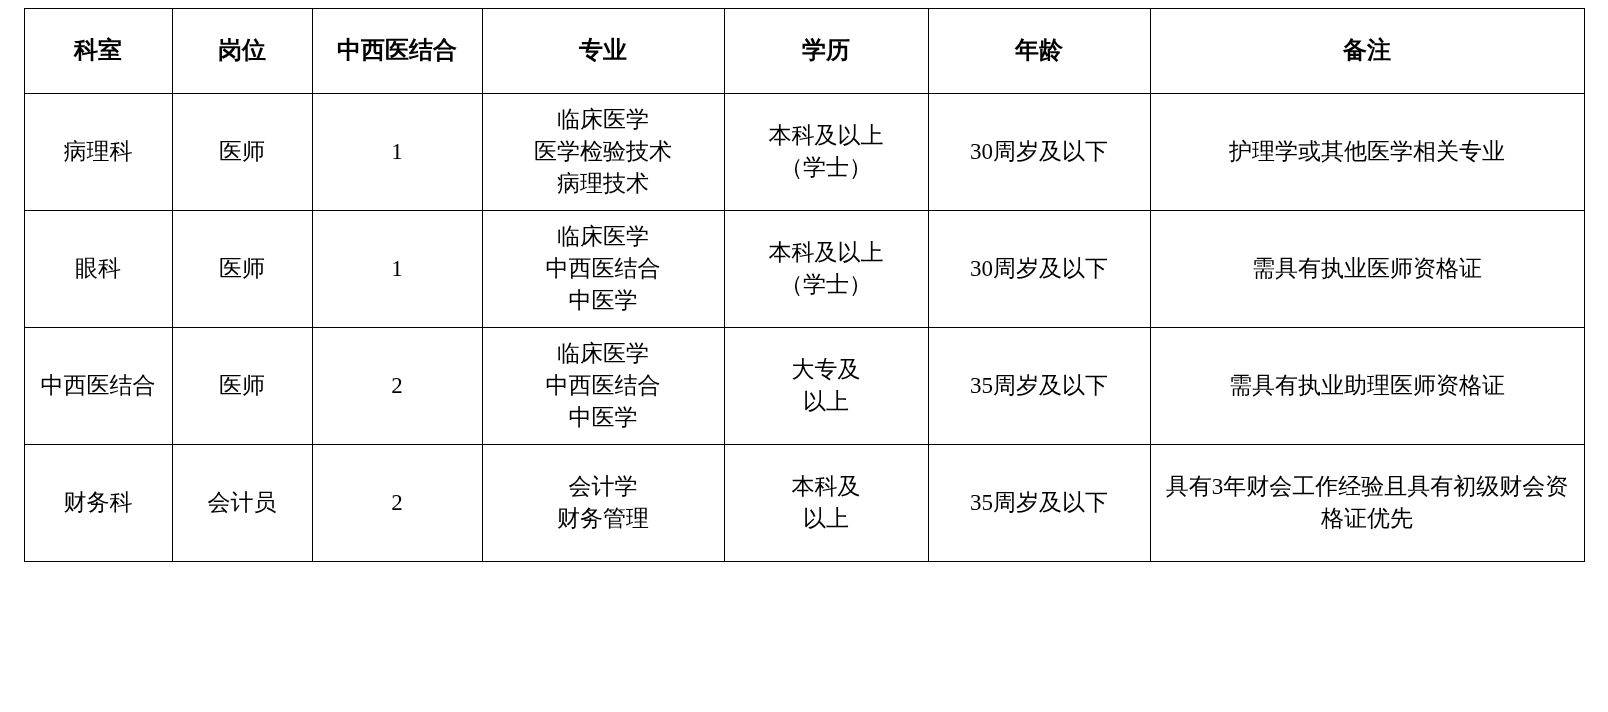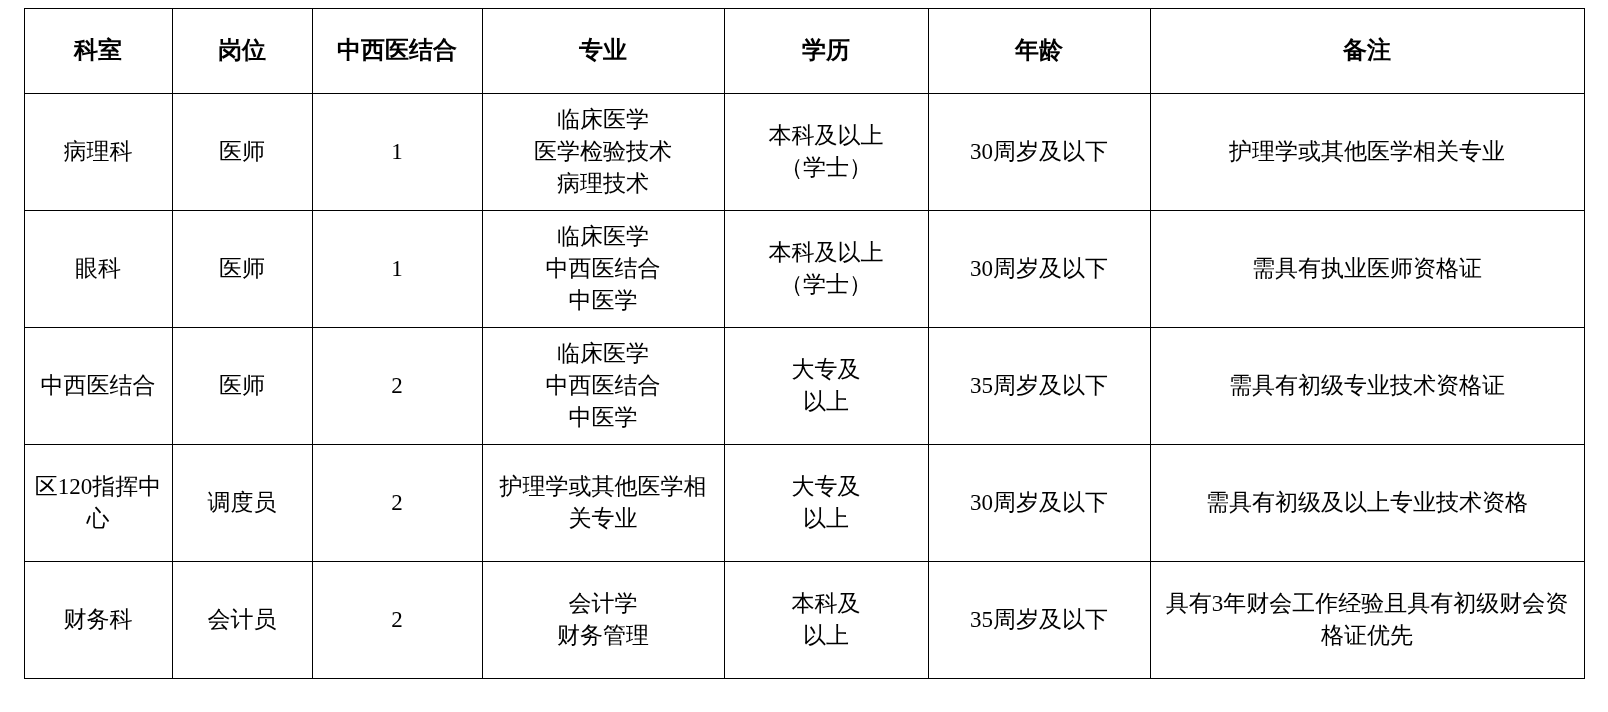--- a/index.html
+++ b/index.html
@@ -112,31 +112,21 @@
       <tr>
         <td>中西医结合</td>
         <td>医师</td>
         <td class="cell-num">2</td>
         <td>临床医学
 中西医结合
 中医学</td>
         <td>大专及
 以上</td>
         <td>35周岁及以下</td>
-        <td>需具有初级专业技术资格证</td>
-      </tr>
-      <tr>
-        <td>区120指挥中心</td>
-        <td>调度员</td>
-        <td class="cell-num">2</td>
-        <td>护理学或其他医学相关专业</td>
-        <td>大专及
-以上</td>
-        <td>30周岁及以下</td>
-        <td>需具有初级及以上专业技术资格</td>
+        <td>需具有执业助理医师资格证</td>
       </tr>
       <tr>
         <td>财务科</td>
         <td>会计员</td>
         <td class="cell-num">2</td>
         <td>会计学
 财务管理</td>
         <td>本科及
 以上</td>
         <td>35周岁及以下</td>

